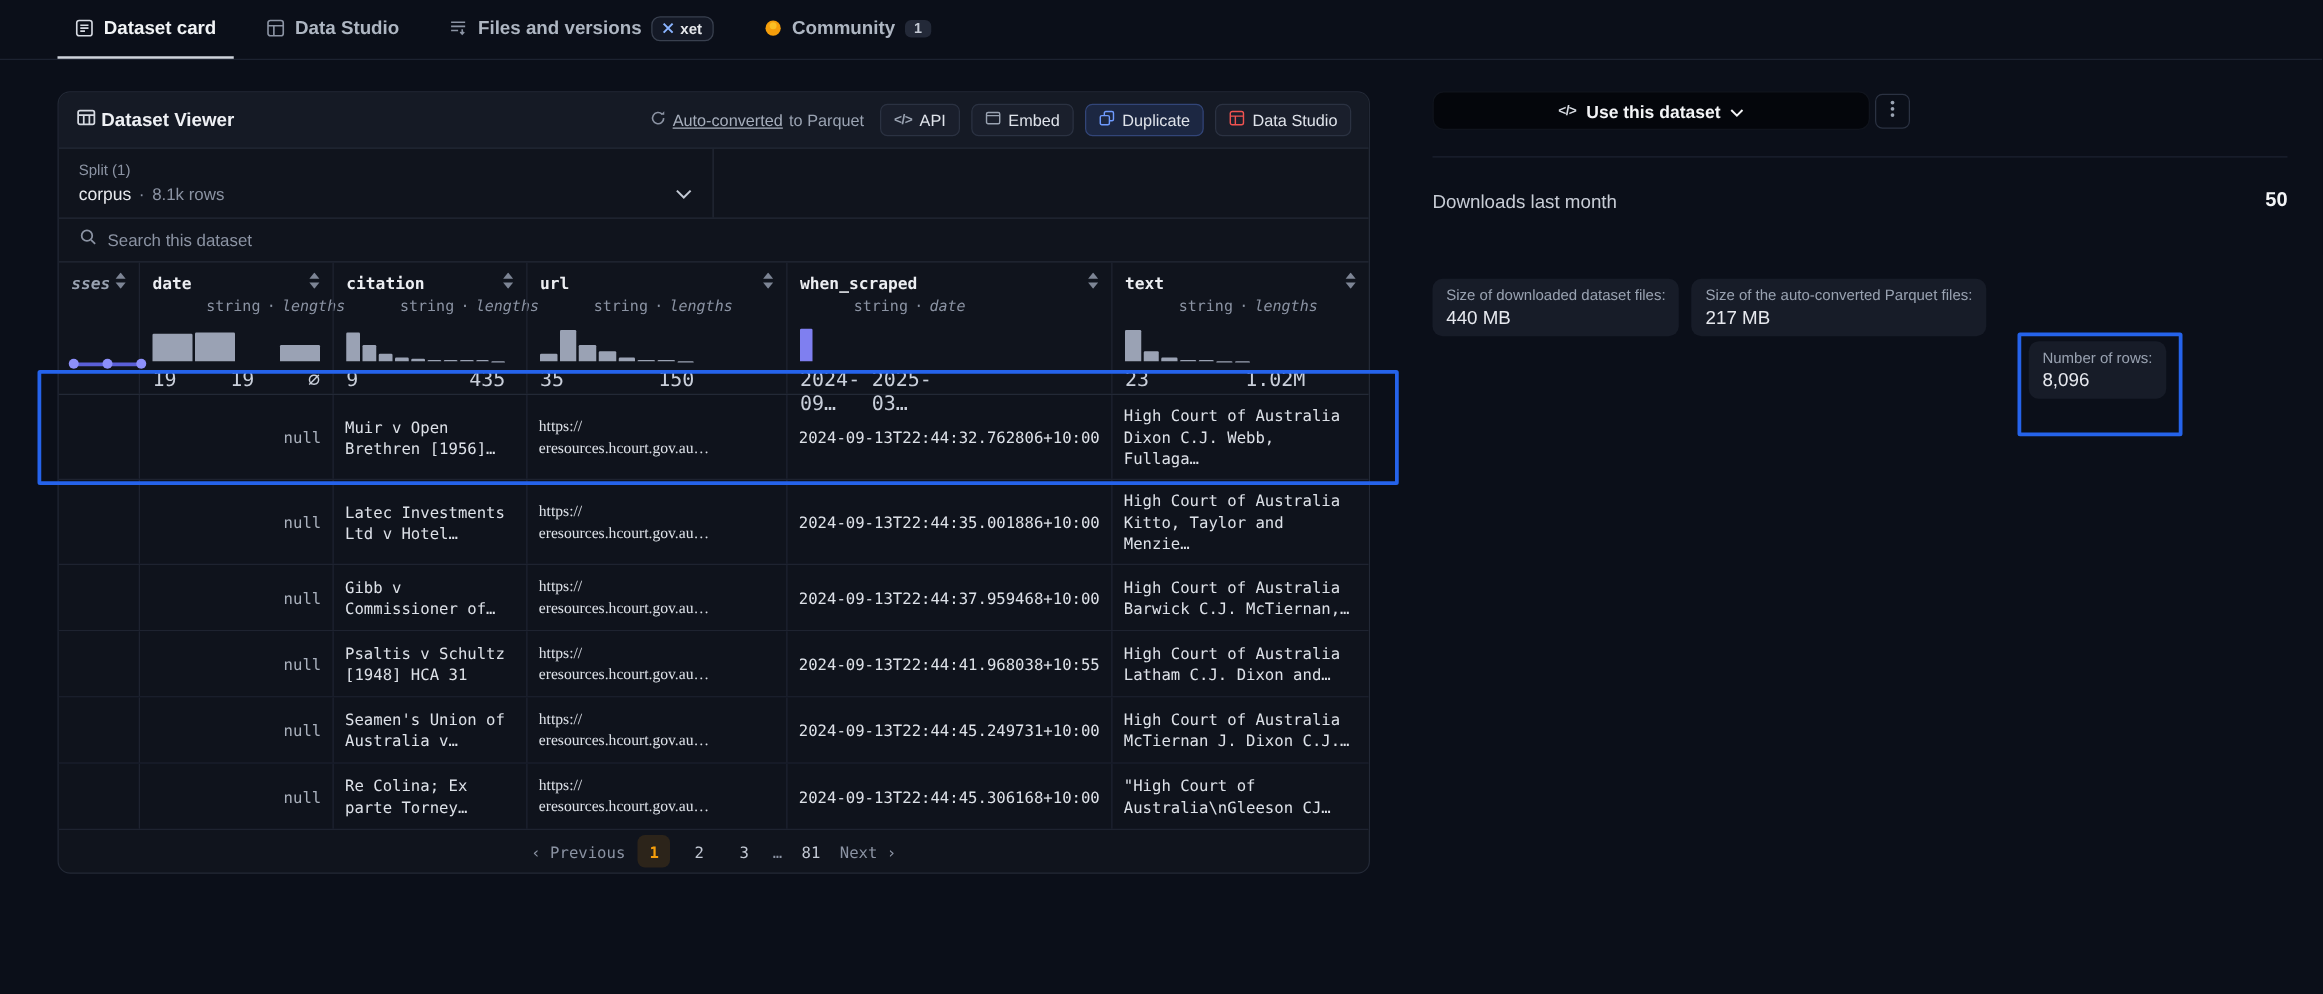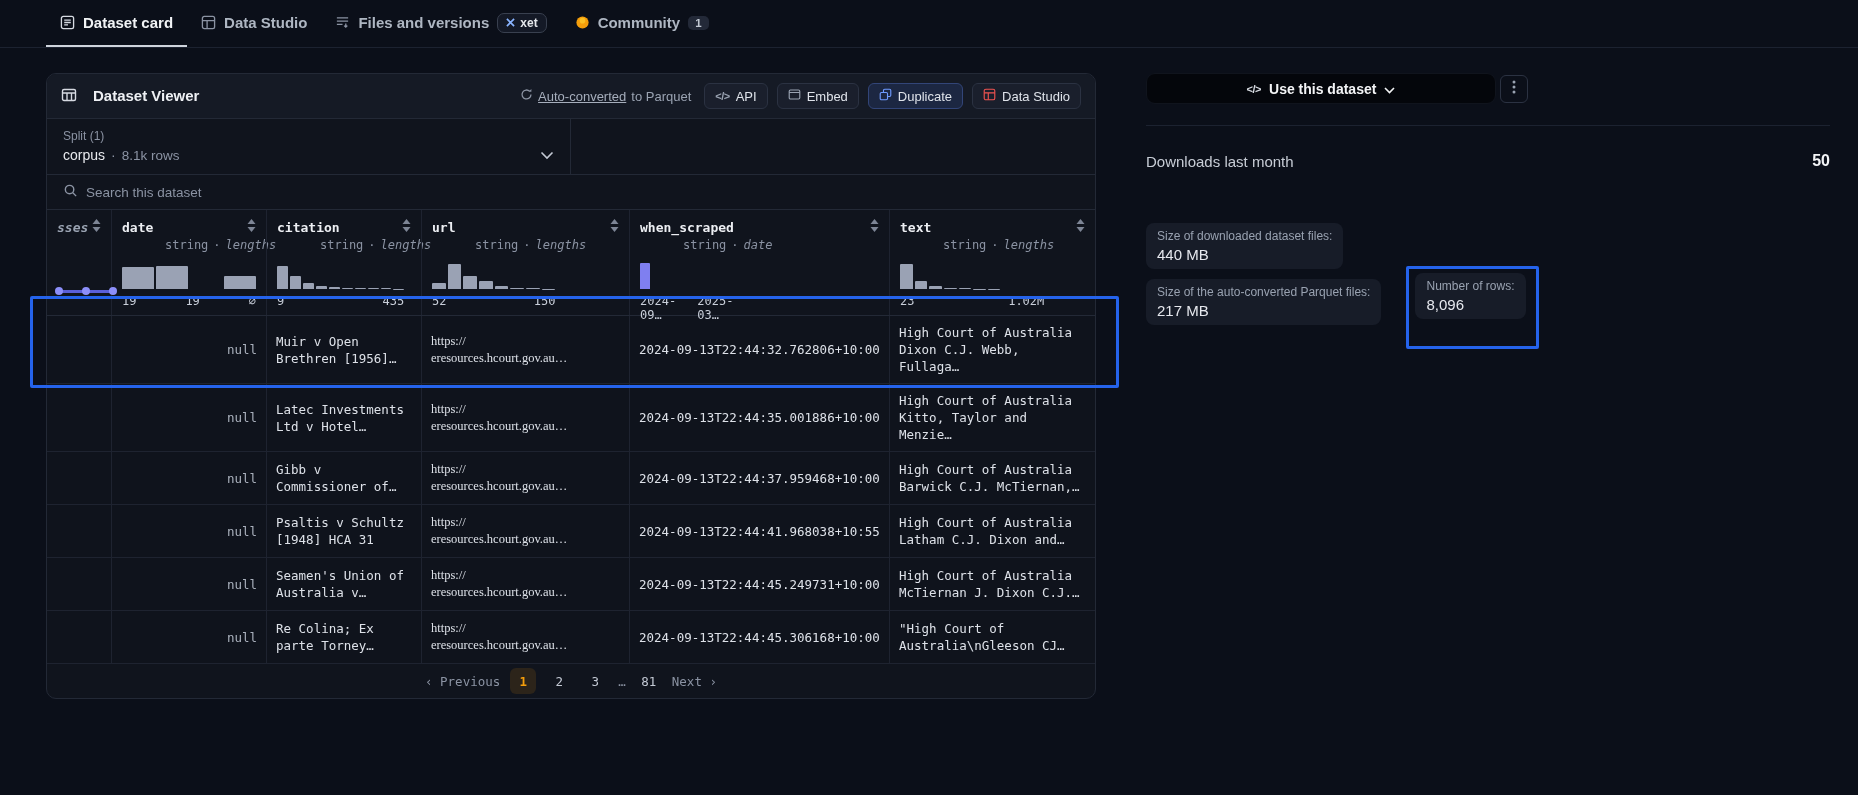--- a/index.html
+++ b/index.html
@@ -3,40 +3,40 @@
 <meta charset="utf-8">
 <style>
   * { margin:0; padding:0; box-sizing:border-box; }
   html, body { background:#0b0f19; }
   button { font-family:inherit; }
   .page { position:relative; width:1858px; height:795px; background:#0b0f19;
           font-family:"Liberation Sans", sans-serif; color:#e8eaee; overflow:hidden; }
 
   
   .topnav { display:flex; align-items:stretch; height:48px; padding-left:46px;
-            border-bottom:1px solid #1c2230; }
+            border-bottom:1px solid #1c2230;gap:12px; }
   .tab { display:flex; align-items:center; gap:8px; padding:0 14px; font-size:15px;
          font-weight:600; color:#aeb6c2; border:none; background:none; cursor:pointer;
          border-bottom:2px solid transparent; }
   .tab.active { color:#f1f3f5; border-bottom-color:#cfd4dc; }
   .tab .ticon { display:flex; align-items:center; }
   .badge-pill { display:inline-flex; align-items:center; gap:5px; background:#141926;
                 border:1px solid #39404f; border-radius:7px; padding:2px 8px;
                 font-size:12px; color:#e5e7eb; font-weight:700; }
   .badge-count { background:#232938; border-radius:5px; padding:1px 7px; font-size:11.5px;
                  color:#c3c9d4; font-weight:600; }
 
   
   .content { display:flex; align-items:flex-start; padding:25px 28px 0 46px; gap:50px; }
 
   
   .card { width:1050px; border:1px solid #232936; border-radius:10px; background:#10141d; overflow:hidden; }
   .card-header { display:flex; align-items:center; justify-content:space-between; height:45px;
                  padding:0 14px; background:#151a25; border-bottom:1px solid #232936; }
-  .card-title { display:flex; align-items:flex-start; gap:16px; font-size:15px; font-weight:700; color:#eef0f4; }
+  .card-title { display:flex; align-items:center; gap:4px; font-size:15px; font-weight:700; color:#eef0f4; }
   .actions { display:flex; align-items:center; gap:9px; }
   .auto-conv { display:flex; align-items:center; gap:5px; font-size:13px; color:#9aa3b2; margin-right:4px; }
   .auto-link { color:#a6aebc; text-decoration:underline; cursor:pointer; }
   .btn { display:inline-flex; align-items:center; gap:6px; height:26px; padding:0 10px;
          background:#1a1f2c; border:1px solid #2b3242; border-radius:6px; color:#dfe3ea;
          font-size:13px; font-weight:500; cursor:pointer; }
   .btn .glyph { color:#9aa3b2; font-size:11px; font-weight:700; letter-spacing:-0.5px; }
   .btn.duplicate { background:#1c2742; border-color:#324578; }
 
   
@@ -63,21 +63,21 @@
   .th + .th { border-left:1px solid #1e2330; }
   .th-name-row { display:flex; align-items:center; justify-content:space-between; height:18px; }
   .col-name { font-family:"DejaVu Sans Mono", monospace; font-size:13px; font-weight:700; color:#eceef2; }
   .col-name.partial { color:#9aa3b2; font-style:italic; font-weight:700; }
   .th-type { display:flex; align-items:center; gap:5px; height:17px;
              font-family:"DejaVu Sans Mono", monospace; font-size:12px; color:#8b93a3;margin-left:43px; }
   .th-type em { font-style:italic; }
   .hist { display:flex; align-items:flex-end; gap:2px; height:26px; margin-top:10px; }
   .hist .bar { flex:1 1 0; border-radius:1px 1px 0 0; }
   .stats { display:flex; justify-content:space-between; margin-top:5px; height:15px;
-           font-family:"DejaVu Sans Mono", monospace; font-size:12px; color:#c9cfda; }
+           font-family:"DejaVu Sans Mono", monospace; font-size:16px; color:#c9cfda; }
   .slider { margin-top:auto; margin-bottom:14px; position:relative; height:8px; width:58px; }
   .slider .rail { position:absolute; top:3px; left:0; right:0; height:3px; background:#5a5fd8; border-radius:2px; }
   .slider .knob { position:absolute; top:0; width:8px; height:8px; border-radius:50%; background:#8c8ffa; }
   .slider .k1 { left:-2px; } .slider .k2 { left:25px; } .slider .k3 { right:-2px; }
 
   .tr { border-bottom:1px solid #1e2330; background:#0f131c; }
   .td { min-height:52px; padding:8px 9px; display:flex; align-items:center; overflow:hidden;
         font-family:"DejaVu Sans Mono", monospace; font-size:12.5px; line-height:17px; color:#dde1e8; }
   .td + .td { border-left:1px solid #1e2330; }
   .td-date { justify-content:flex-end; color:#aab1bd; }
@@ -101,21 +101,21 @@
              display:flex; align-items:center; justify-content:center; gap:8px; color:#f3f4f6;
              font-size:14px; font-weight:700; cursor:pointer; }
   .use-btn .glyph { font-size:11px; font-weight:700; color:#d8dce3; letter-spacing:-0.5px; }
   .kebab { width:28px; height:28px; background:transparent; border:1px solid #2b3242; border-radius:6px;
            display:flex; align-items:center; justify-content:center; cursor:pointer; }
   .sidebar-divider { height:1px; background:#1c2230; margin-top:21px; }
   .downloads-row { display:flex; align-items:center; justify-content:space-between; margin-top:26px; }
   .dl-label { font-size:15px; color:#c8cdd6; }
   .dl-value { font-size:16px; font-weight:700; color:#f3f4f6; }
   .stat-area { display:flex; gap:34px; margin-top:53px; }
-  .stat-col { display:flex; flex-direction:column; gap:10px; align-items:flex-start; }
+  .stat-col { display:flex; flex-direction:row; gap:10px; align-items:flex-start; }
   .stat-box { background:#171c28; border-radius:8px; padding:6px 11px; }
   .stat-label { font-size:12px; color:#99a2b1; line-height:15px; }
   .stat-value { font-size:15px; color:#e6e8ee; line-height:17px; margin-top:2px; }
   .rows-box-wrap { position:relative; margin-top:50px; align-self:flex-start; }
 
   
   .annotation { position:absolute; border:3px solid #2563eb; border-radius:2px;
                 pointer-events:none; z-index:50; }
   .annot-row { left:30px; top:296px; width:1089px; height:92px; }
   .annot-rows-count { top:-7px; left:-9px; right:-13px; bottom:-30px; }
@@ -358,21 +358,21 @@
               <div class="bar" style="height: 25%; background: rgb(154, 162, 180);"></div>
               <div class="bar" style="height: 95%; background: rgb(154, 162, 180);"></div>
               <div class="bar" style="height: 50%; background: rgb(154, 162, 180);"></div>
               <div class="bar" style="height: 30%; background: rgb(154, 162, 180);"></div>
               <div class="bar" style="height: 12%; background: rgb(154, 162, 180);"></div>
               <div class="bar" style="height: 5%; background: rgb(154, 162, 180);"></div>
               <div class="bar" style="height: 2%; background: rgb(154, 162, 180);"></div>
               <div class="bar" style="height: 1%; background: rgb(154, 162, 180);"></div>
             </div>
           <div class="stats" style="width: 66%;">
-              <span>52</span>
+              <span>35</span>
               <span>150</span>
             </div>
         </div>
 
         <div class="th">
           <div class="th-name-row">
             <span class="col-name">when_scraped</span>
             <span>
               <svg width="9" height="13" viewBox="0 0 9 13">
                   <path d="M4.5 0L8.5 5h-8z" fill="#7d8595"></path>

